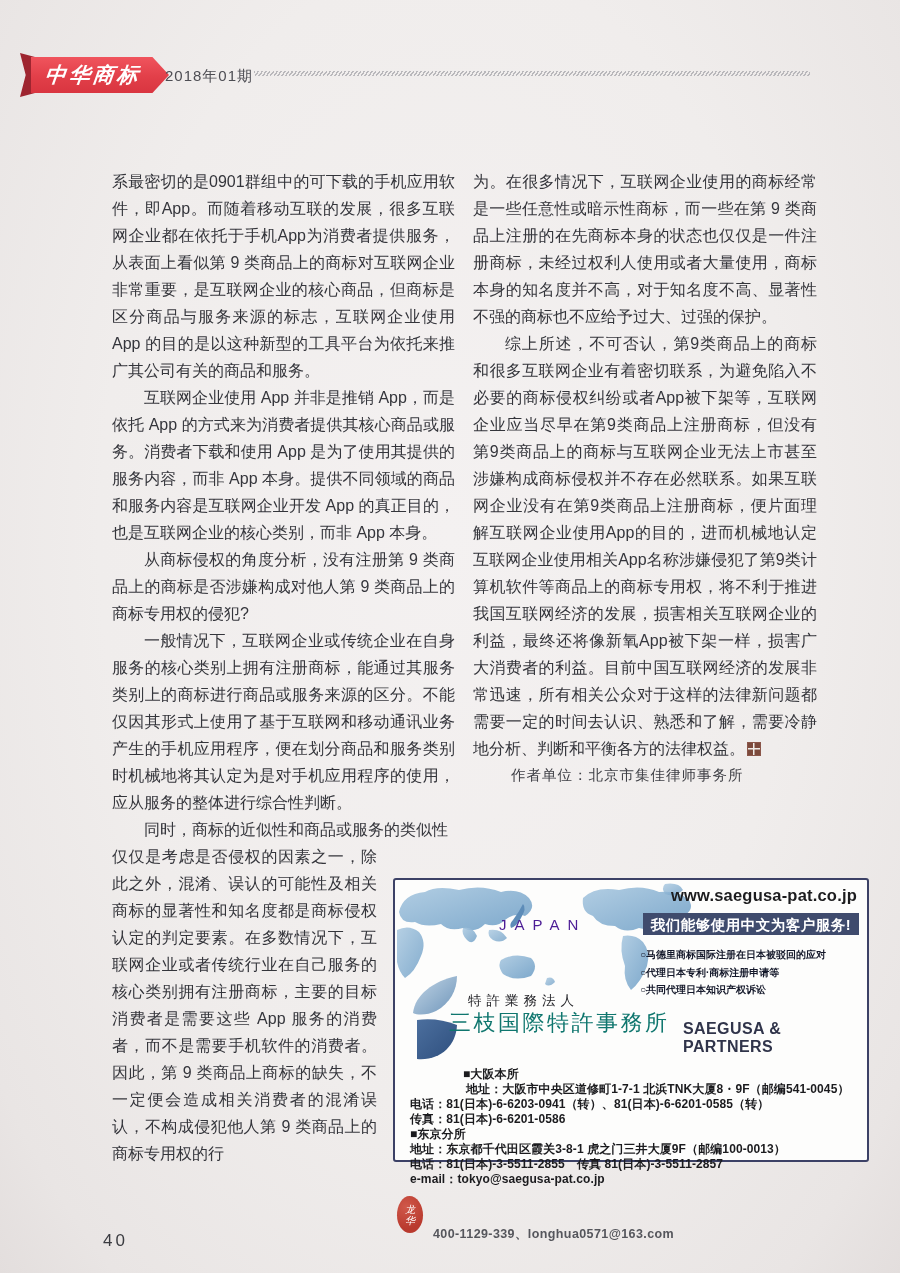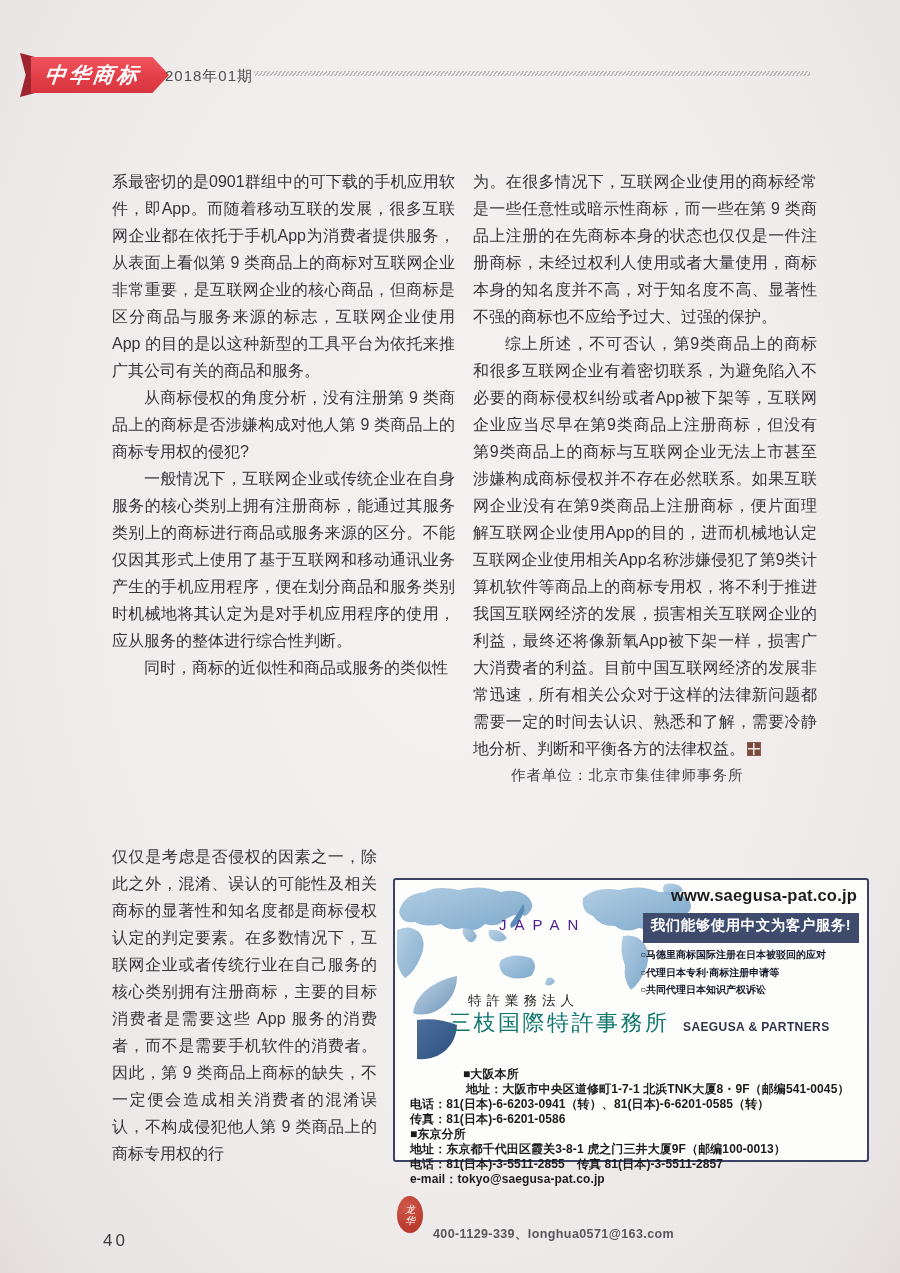--- a/index.html
+++ b/index.html
@@ -59,27 +59,27 @@
     background:#fdfdfc; border:2px solid #3c4166; border-radius:3px;
   }
   .ad-map { position:absolute; left:2px; top:2px; }
   .ad-japan {
     position:absolute; left:104px; top:36px; font-size:15px; letter-spacing:8px;
     color:#4c1d95; font-weight:normal;
   }
   .ad-url { position:absolute; right:10px; top:6px; font-size:16.5px; font-weight:bold; color:#1c1c1e; letter-spacing:.2px; }
   .ad-banner {
     position:absolute; right:8px; top:33px; background:#3f4b6d; color:#ffffff;
-    font-size:14.5px; font-weight:bold; padding:3px 8px 8px; letter-spacing:.5px;
+    font-size:14.5px; font-weight:bold; padding:3px 8px 0; letter-spacing:.5px;
   }
   .ad-bullets { position:absolute; left:245px; top:66px; font-size:10px; font-weight:bold; color:#14182a; line-height:17.5px; }
   .ad-s-logo { position:absolute; left:8px; top:94px; }
   .ad-firm-type { position:absolute; left:73px; top:112px; font-size:13.5px; color:#26262a; letter-spacing:5px; }
   .ad-firm-name { position:absolute; left:54px; top:128px; font-size:22px; color:#0f766e; letter-spacing:2.5px; font-weight:500; }
-  .ad-firm-en  { position:absolute; left:288px; top:140px; font-size:12px; font-weight:bold; color:#30344a; letter-spacing:.4px; }
+  .ad-firm-en  { position:absolute; left:288px; top:140px; font-size:16px; font-weight:bold; color:#30344a; letter-spacing:.4px; }
   .ad-address { position:absolute; left:13px; top:162px; font-size:12px; font-weight:bold; color:#1b1b1e; }
   .ad-address .ln { position:absolute; white-space:nowrap; letter-spacing:.1px;margin-top:24px; }
   
   .page-number { position:absolute; left:103px; top:1203px; font-size:17px; letter-spacing:3px; color:#3b3c41;margin-top:28px; }
   .footer-logo {
     position:absolute; left:397px; top:1196px; width:26px; height:37px;
     background: radial-gradient(circle at 35% 30%, #d0584a, #b93a2e 70%);
     border-radius: 48% 52% 50% 50% / 52% 52% 48% 48%;
     display:flex; flex-direction:column; align-items:center; justify-content:center;
     color:#fff; font-family:"DejaVu Serif","Liberation Serif",serif;
@@ -97,20 +97,21 @@
     <div class="ribbon-fold"></div>
     <div class="ribbon-band">
       <span class="mag-title">中华商标</span>
     </div>
   </div>
   <div class="issue-label">2018年01期</div>
   <div class="hatch-line"></div>
 
   <div class="col left-wide">
     <p>系最密切的是0901群组中的可下载的手机应用软件，即App。而随着移动互联的发展，很多互联网企业都在依托于手机App为消费者提供服务，从表面上看似第 9 类商品上的商标对互联网企业非常重要，是互联网企业的核心商品，但商标是区分商品与服务来源的标志，互联网企业使用App 的目的是以这种新型的工具平台为依托来推广其公司有关的商品和服务。</p>
+    <p class="indent">互联网企业使用 App 并非是推销 App，而是依托 App 的方式来为消费者提供其核心商品或服务。消费者下载和使用 App 是为了使用其提供的服务内容，而非 App 本身。提供不同领域的商品和服务内容是互联网企业开发 App 的真正目的，也是互联网企业的核心类别，而非 App 本身。</p>
     <p class="indent">从商标侵权的角度分析，没有注册第 9 类商品上的商标是否涉嫌构成对他人第 9 类商品上的商标专用权的侵犯?</p>
     <p class="indent">一般情况下，互联网企业或传统企业在自身服务的核心类别上拥有注册商标，能通过其服务类别上的商标进行商品或服务来源的区分。不能仅因其形式上使用了基于互联网和移动通讯业务产生的手机应用程序，便在划分商品和服务类别时机械地将其认定为是对手机应用程序的使用，应从服务的整体进行综合性判断。</p>
     <p class="indent">同时，商标的近似性和商品或服务的类似性</p>
   </div>
 
   <div class="col left-narrow">
     <p>仅仅是考虑是否侵权的因素之一，除此之外，混淆、误认的可能性及相关商标的显著性和知名度都是商标侵权认定的判定要素。在多数情况下，互联网企业或者传统行业在自己服务的核心类别拥有注册商标，主要的目标消费者是需要这些 App 服务的消费者，而不是需要手机软件的消费者。因此，第 9 类商品上商标的缺失，不一定便会造成相关消费者的混淆误认，不构成侵犯他人第 9 类商品上的商标专用权的行</p>
   </div>
 
   <div class="col right-col">

